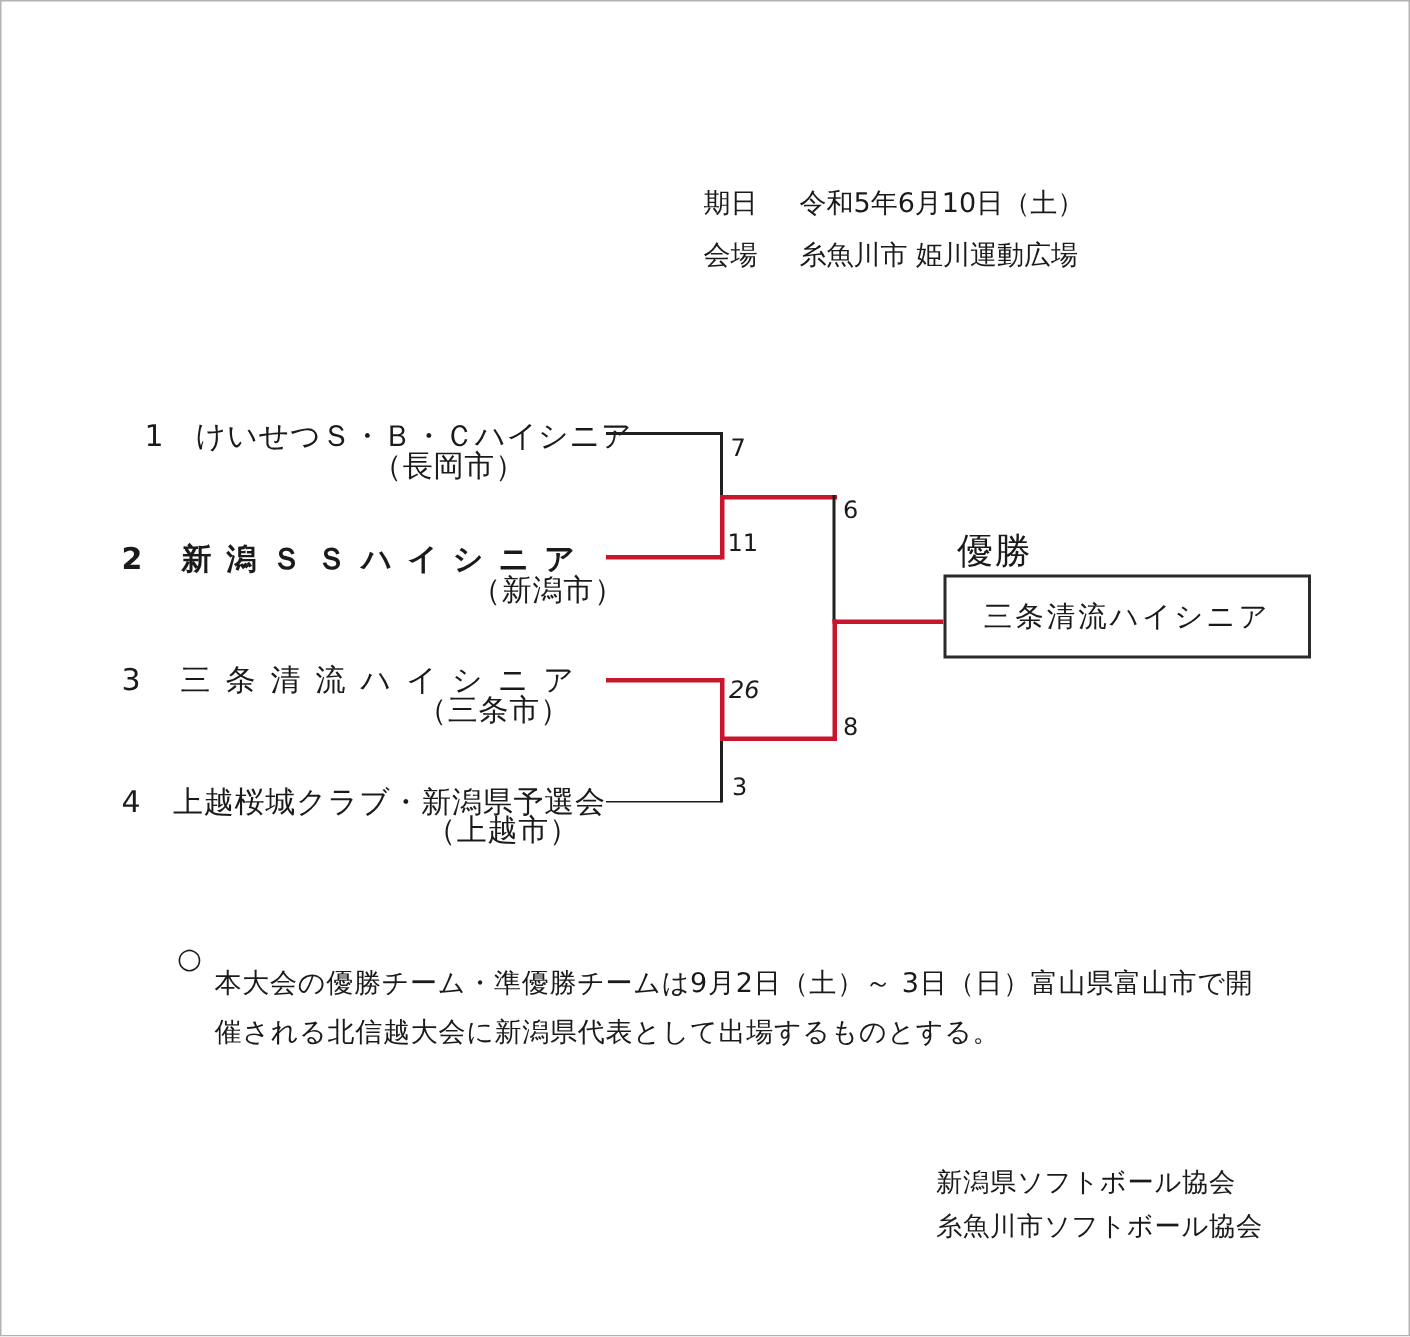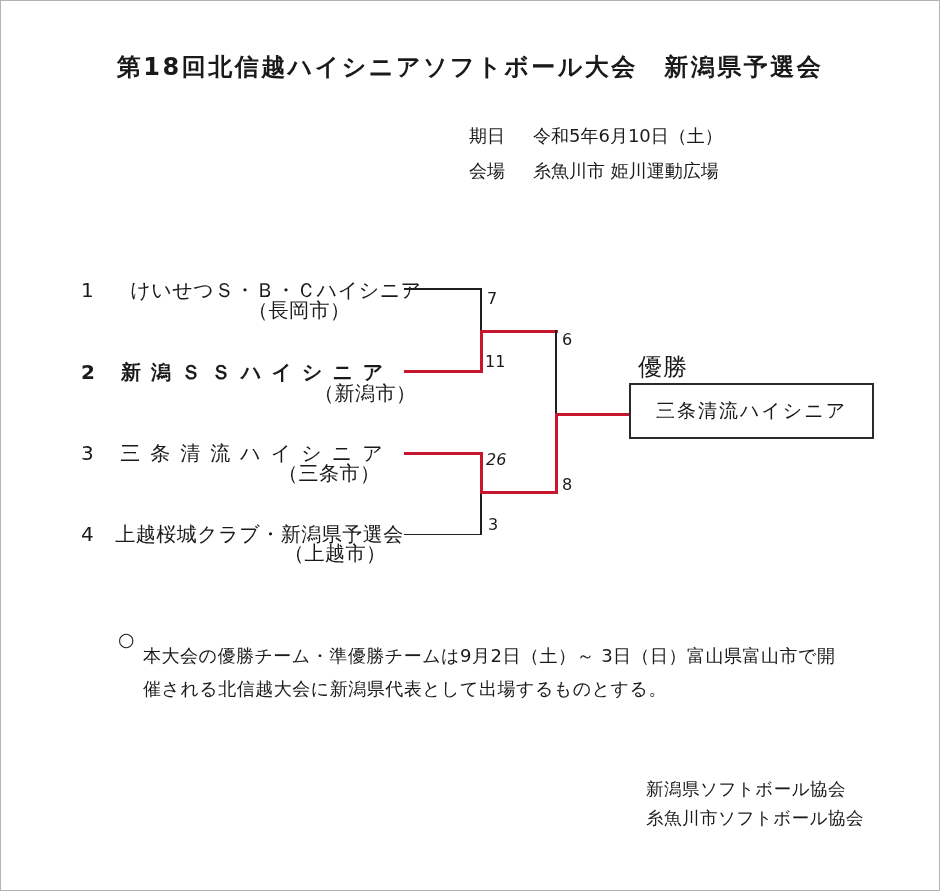--- a/index.html
+++ b/index.html
@@ -38,41 +38,40 @@
     position:absolute;left:628px;top:382px;width:245px;height:56px;
     box-sizing:border-box;border:2px solid #2a2a2a;background:#ffffff;
     display:flex;align-items:center;justify-content:center;
     font-size:19px;letter-spacing:2px;
   }
 
   .note{position:absolute;left:117px;top:622px;font-size:18px;line-height:33px;letter-spacing:0.5px;}
   .note-bullet{position:absolute;left:0;top:0;font-size:19px;}
   .note-lines{margin-left:25px;margin-top:16px;}
 
-  .footer{position:absolute;left:645px;top:774px;font-size:17.5px;line-height:29px;letter-spacing:0.5px;}
+  .footer{position:absolute;left:623px;top:774px;font-size:17.5px;line-height:29px;letter-spacing:0.5px;}
 </style>
 </head>
 <body>
 
 <div class="page">
 
-  <h1 class="title">第18回北信越ハイシニアソフトボール大会　新潟県予選会</h1>
 
   <div class="meta">
     <div class="meta-row">
       <span>期日</span>
       <span>令和5年6月10日（土）</span>
     </div>
     <div class="meta-row">
       <span>会場</span>
       <span>糸魚川市 姫川運動広場</span>
     </div>
   </div>
 
-  <div class="team" style="top:277px;">
+  <div class="team" style="top:277px;text-align:right;">
     <span class="seed">1</span>
     <span class="tname" style="margin-left:15px;">けいせつＳ・Ｂ・Ｃハイシニア</span>
   </div>
   <div class="city" style="left:247px;top:301px;">（長岡市）</div>
 
   <div class="team" style="top:359px;font-weight:bold;">
     <span class="seed">2</span>
     <span class="tname spread" style="margin-left:5px;">新潟ＳＳハイシニア</span>
   </div>
   <div class="city" style="left:313px;top:384px;">（新潟市）</div>

